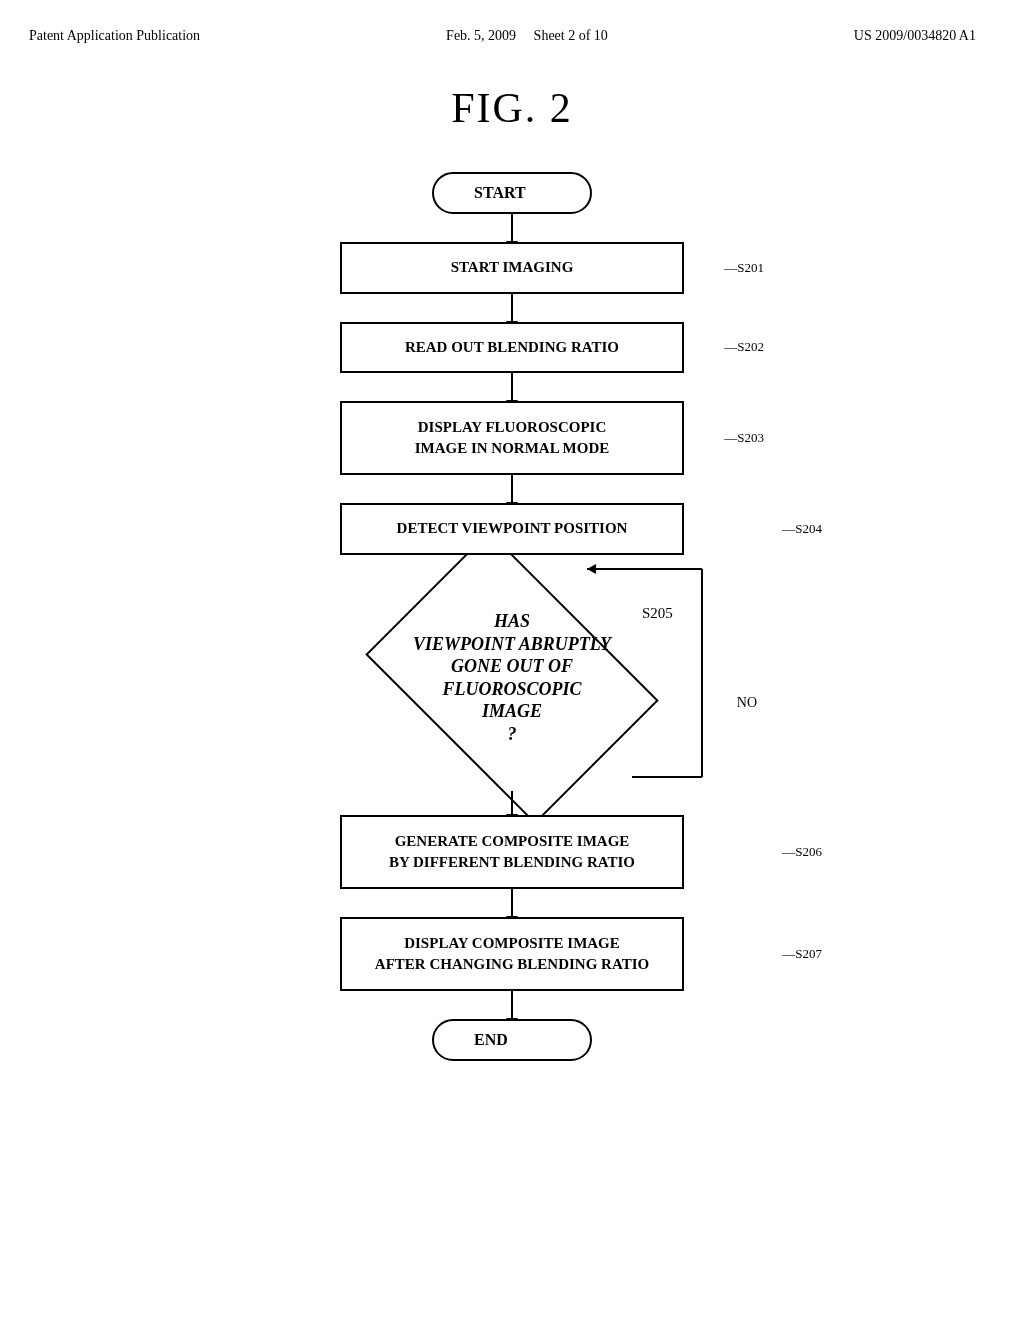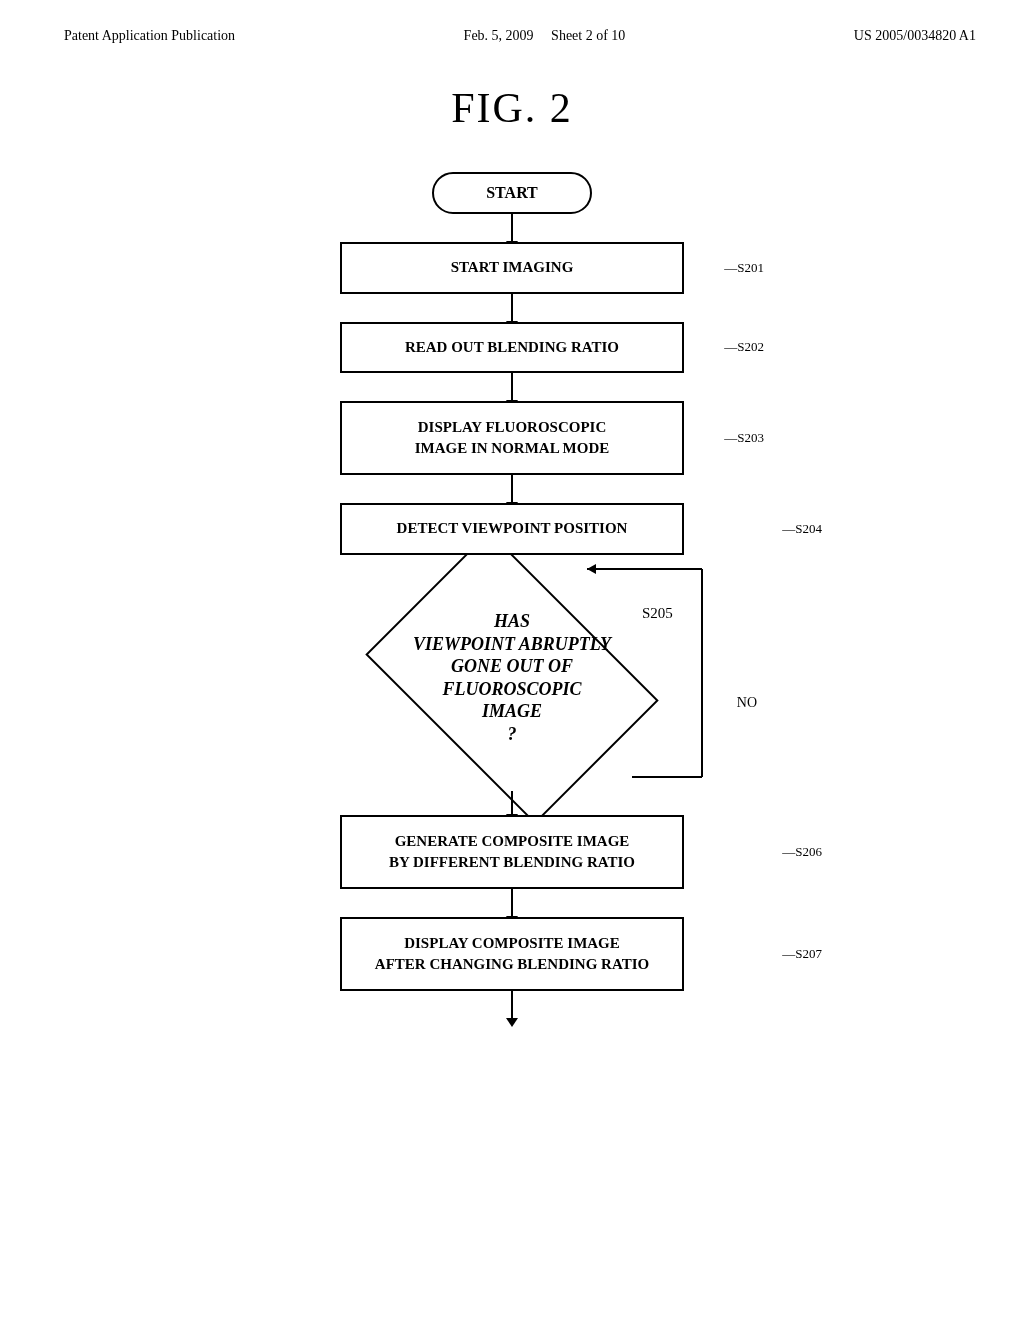--- a/index.html
+++ b/index.html
@@ -9,21 +9,21 @@
       background: #ffffff;
       font-family: 'Times New Roman', Times, serif;
       position: relative;
       overflow: hidden;
     }
 
     .header {
       display: flex;
       justify-content: space-between;
       align-items: flex-start;
-      padding: 28px 48px 0 64px;
+      padding: 28px 48px 0 29px;
       font-size: 14px;
       color: #000;
     }
 
     .figure-title {
       text-align: center;
       margin-top: 40px;
       font-size: 42px;
       font-weight: normal;
       letter-spacing: 2px;
@@ -54,21 +54,20 @@
       border-top: 9px solid #000;
     }
 
     
     .shape-rounded-rect {
       border: 2px solid #000;
       border-radius: 30px;
       padding: 10px 40px;
       font-size: 16px;
       font-weight: bold;
-      text-align: center;
       background: #fff;
       min-width: 160px;
     }
 
     .shape-rect {
       border: 2px solid #000;
       padding: 14px 20px;
       font-size: 15px;
       font-weight: bold;
       text-align: center;
@@ -131,21 +130,21 @@
 <div class="header">
   <div>
     <span>Patent Application Publication</span>
   </div>
   <div style="text-align:center;">
     <span>Feb. 5, 2009</span>
     &nbsp;&nbsp;&nbsp;
     <span>Sheet 2 of 10</span>
   </div>
   <div>
-    <span>US 2005/0034820 A1</span>
+    <span>US 2009/0034820 A1</span>
   </div>
 </div>
 
 <div class="figure-title">FIG. 2</div>
 
 <div class="flowchart">
 
   <div class="step-row">
     <div class="shape-rounded-rect">
       <span>START</span>
@@ -259,14 +258,19 @@
         —<span>S207</span>
       </div>
     </div>
 
     <div style="position:relative; width:2px; height:28px; background:#000; margin:0 auto;">
       <div style="position:absolute; bottom:-8px; left:50%; transform:translateX(-50%); border-left:6px solid transparent; border-right:6px solid transparent; border-top:9px solid #000;"></div>
     </div>
 
   </div>
 
+  <div class="step-row">
+    <div class="shape-rounded-rect">
+      <span>END</span>
+    </div>
+  </div>
 
 </div>
 
 </body></html>

